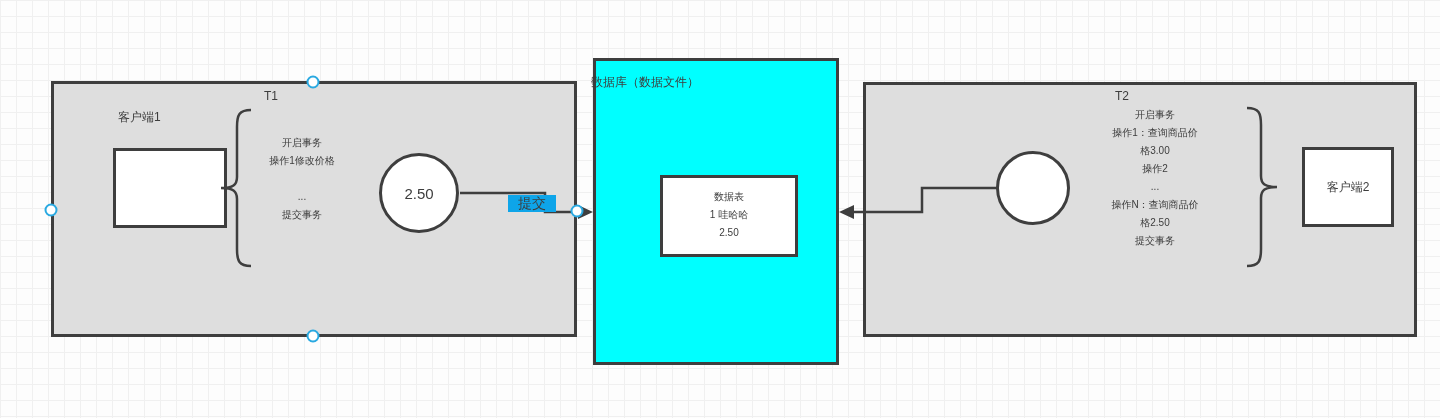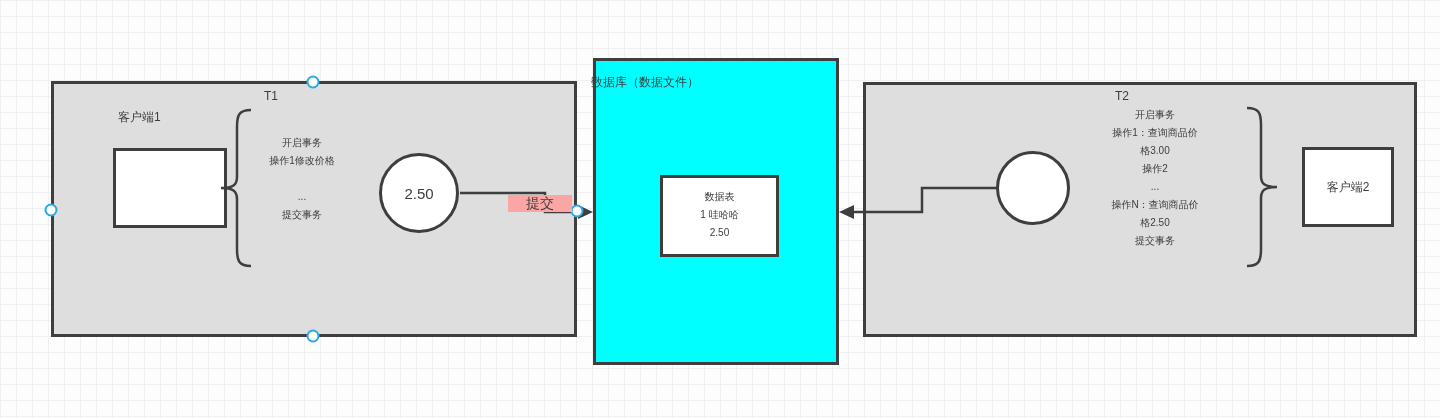--- a/index.html
+++ b/index.html
@@ -31,23 +31,23 @@
     font-size:15px;
   }
   .db-box {
     border:3px solid #3e3e3e;
     background:#00ffff;
   }
   .label { font-size:12px; white-space:nowrap; }
   .steps { text-align:center; font-size:10px; }
   .tline { height:18px; line-height:18px; white-space:nowrap; }
   .chip {
-    background:#fca5a5;
+    background:#0ea5e9;
     font-size:14px; line-height:17px;
-    padding:0 18px;
+    padding:0 10px;
     white-space:nowrap;
   }
   .center-text { }
   svg.overlay { position:absolute; left:0; top:0; pointer-events:none; }
 </style>
 </head>
 <body>
 
 <div class="abs shape-box" style="left:51px; top:81px; width:526px; height:256px;"></div>
 
@@ -66,21 +66,21 @@
 </div>
 
 <div class="abs circle" style="left:379px; top:153px; width:80px; height:80px;">
   <span>2.50</span>
 </div>
 
 <div class="abs db-box" style="left:593px; top:58px; width:246px; height:307px;"></div>
 
 <div class="abs label" style="left:591px; top:74px;">数据库（数据文件）</div>
 
-<div class="abs white-box" style="left:660px; top:175px; width:119px; height:82px;">
+<div class="abs white-box" style="left:660px; top:175px; width:138px; height:82px;">
   <div class="steps" style="margin-top:10px;">
     <div class="tline">数据表</div>
     <div class="tline">1 哇哈哈</div>
     <div class="tline">2.50</div>
   </div>
 </div>
 
 <div class="abs shape-box" style="left:863px; top:82px; width:554px; height:255px;"></div>
 
 <div class="abs label center-text" style="left:1115px; top:89px; width:50px;">T2</div>

